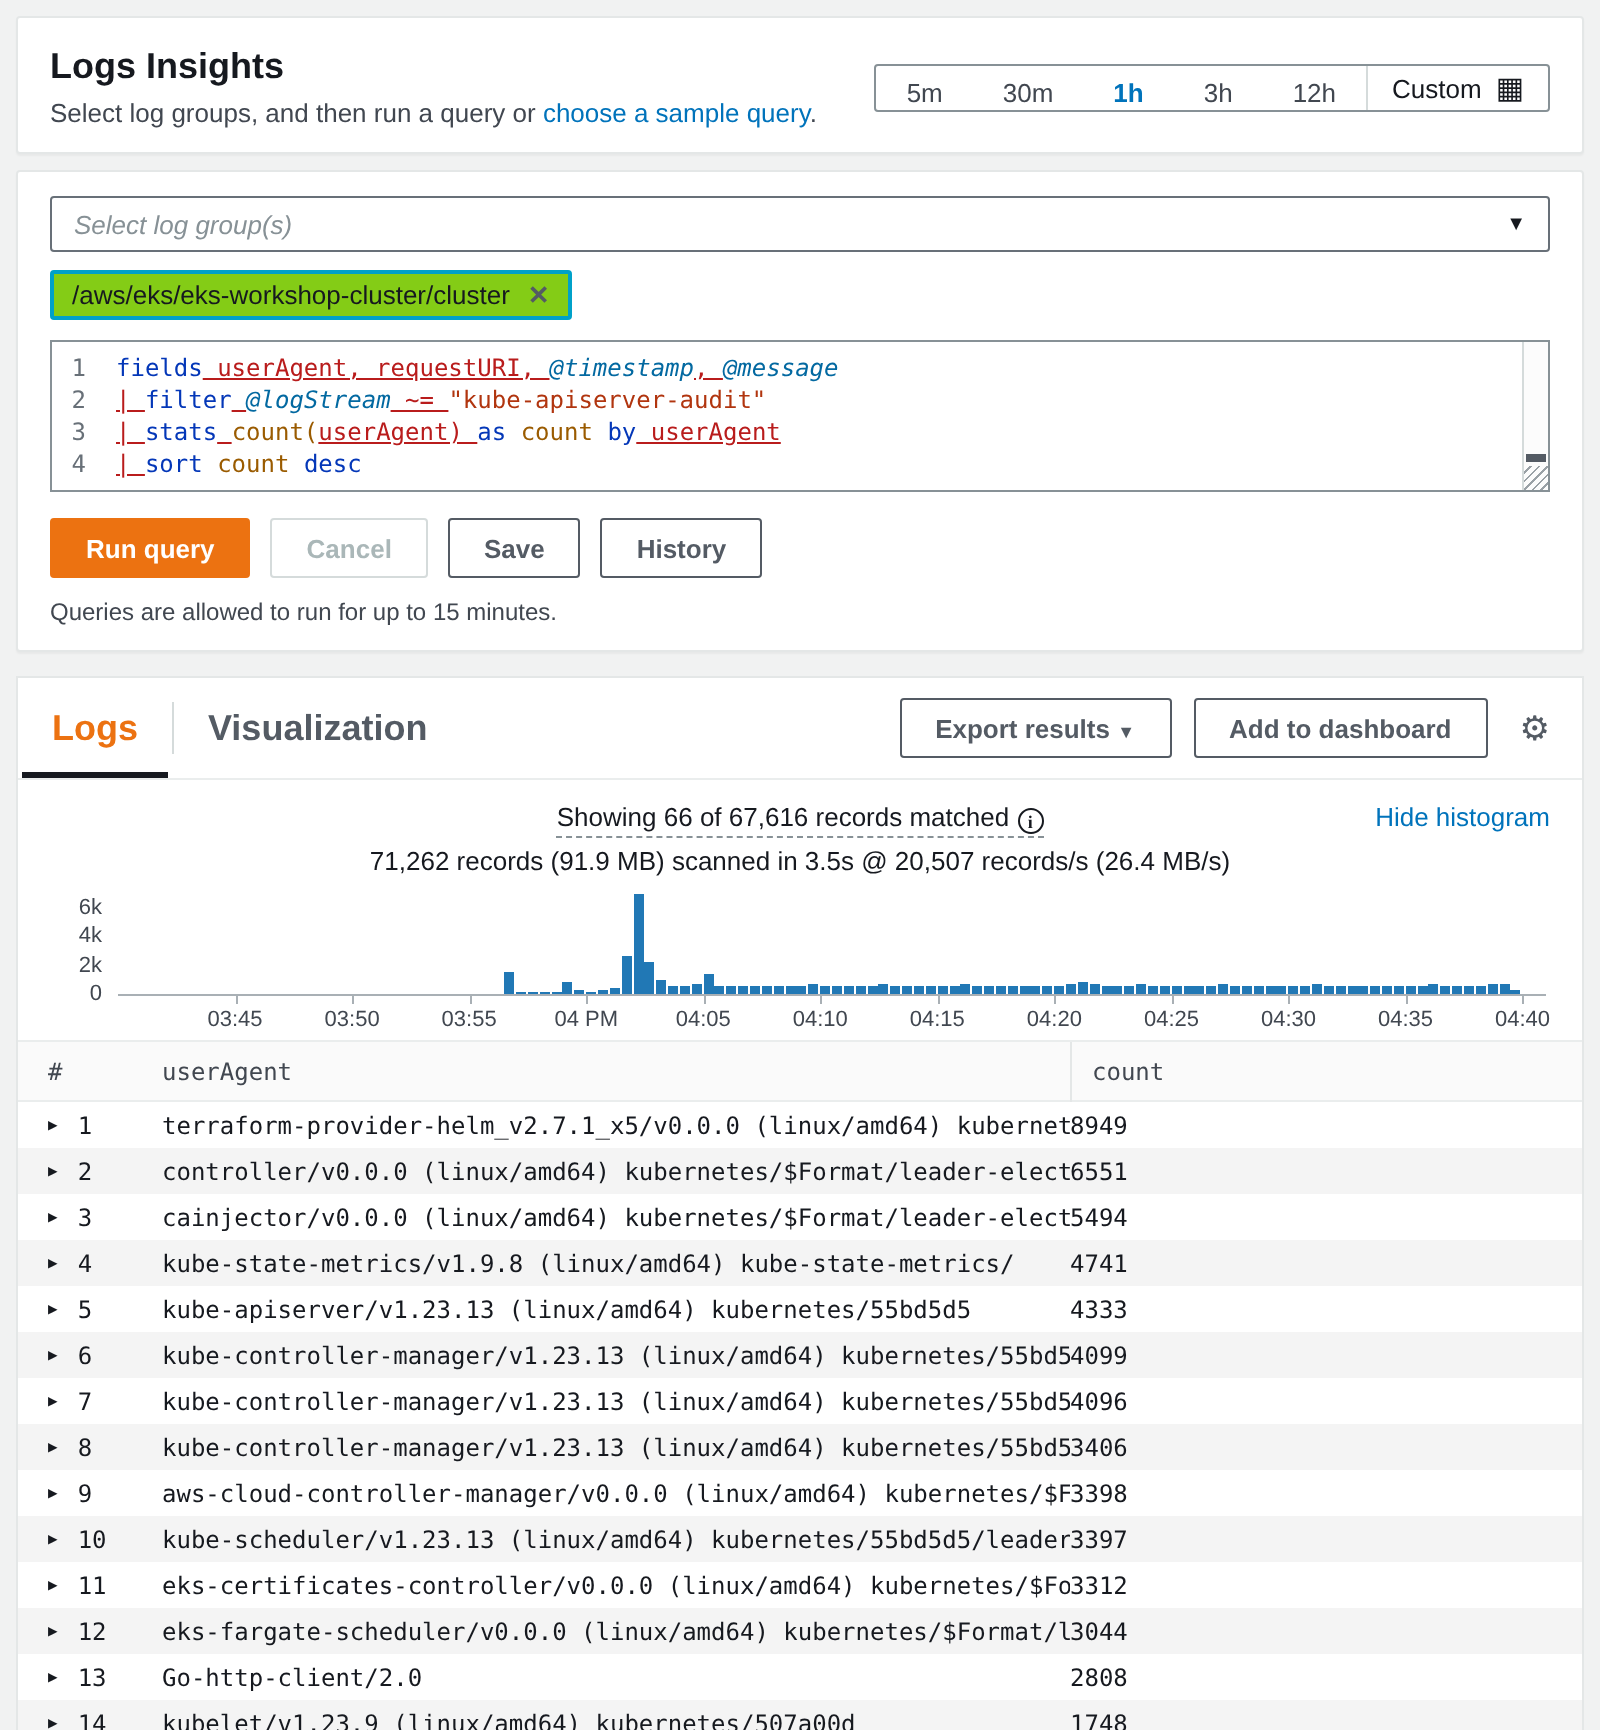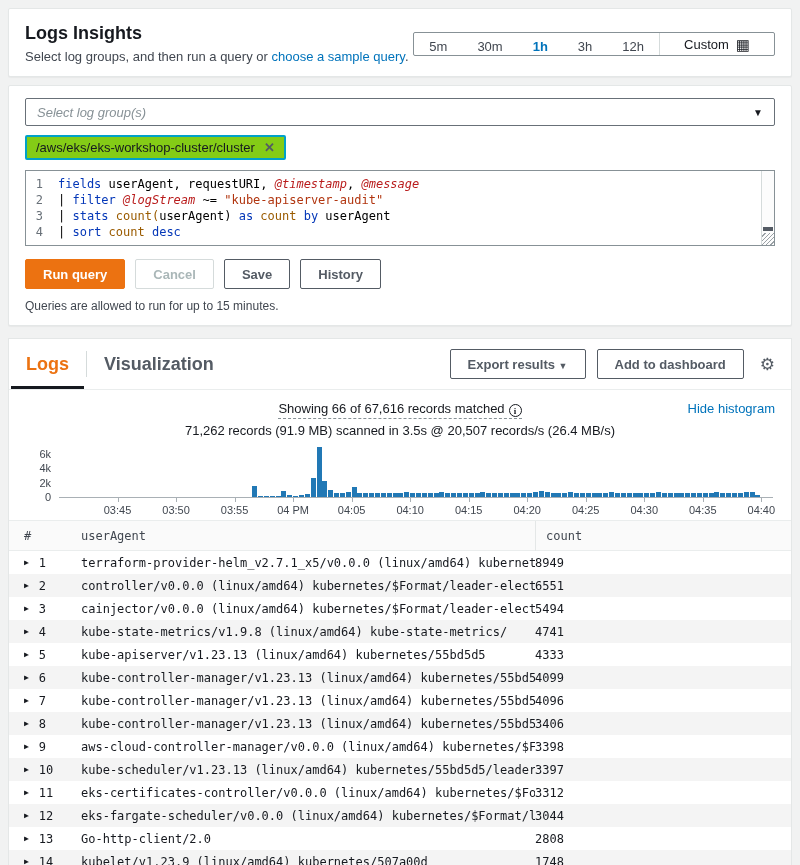--- a/index.html
+++ b/index.html
@@ -15,43 +15,43 @@
 
   
   .hdr { display:flex; justify-content:space-between; align-items:center; padding:13px 16px 12px; }
   .page-title { font-size:18px; font-weight:bold; line-height:22px; }
   .subtitle { font-size:13px; color:#414750; margin-top:5px; }
   .link { color:#0073bb; cursor:pointer; }
   .time-range { display:flex; align-items:stretch; border:1px solid #879196; border-radius:2px;
                 background:#fff; height:24px; margin-top:2px; }
   .tr-item { padding:0 15px; line-height:28px; color:#414750; cursor:pointer; }
   .tr-item.sel { color:#0073bb; font-weight:bold; }
-  .tr-custom { display:flex; align-items:center; gap:7px; padding:0 24px; border-left:1px solid #d5dbdb;
+  .tr-custom { display:flex; align-items:center; gap:7px; padding:0 12px; border-left:1px solid #d5dbdb;
                color:#16191f; cursor:pointer; }
   .cal-icon { font-size:15px; line-height:1; color:#16191f; }
 
   
   .qcard { padding:12px 16px 12px; }
   .select-box { display:flex; align-items:center; border:1px solid #687078; border-radius:2px;
                 height:28px; padding:0 11px; background:#fff; }
   .select-ph { font-style:italic; color:#879196; flex:1; }
   .dd-caret { font-size:10px; color:#16191f; }
   .chip { display:inline-flex; align-items:center; gap:9px; border:2px solid #00a1c9; border-radius:2px;
           background:#84cc16; padding:3px 9px; margin-top:9px; font-size:13px; }
   .chip-x { color:#545b64; font-weight:bold; font-size:13px; cursor:pointer; }
 
   .editor { position:relative; border:1px solid #879196; background:#fff; margin-top:10px;
             font-family:"DejaVu Sans Mono", monospace; font-size:12px; padding:5px 16px 5px 0; }
   .qline { display:flex; line-height:16px; white-space:pre; }
   .lnum { width:32px; text-align:right; padding-right:15px; color:#687078; flex:none; }
   .tok-kw { color:#0437b8; }
-  .tok-fld { color:#b91c1c; font-style:italic; }
+  .tok-fld { color:#0369a1; font-style:italic; }
   .tok-str { color:#b1350f; }
   .tok-fn { color:#9a5b00; }
-  .tok-pl { color:#000000; }
+  .tok-pl { color:#b91c1c;text-decoration:underline; }
   .vscroll { position:absolute; top:0; right:0; bottom:0; width:13px; border-left:1px solid #d5dbdb; background:#fcfcfc; }
   .vthumb { position:absolute; right:1px; left:1px; bottom:14px; height:4px; background:#545b64; }
   .grip { position:absolute; right:0; bottom:0; width:12px; height:12px;
           background:repeating-linear-gradient(135deg, transparent 0 2px, #9aa1a6 2px 3px); }
 
   .btn-row { display:flex; gap:10px; margin-top:13px; }
   .btn { height:30px; padding:0 17px; font-size:13px; font-weight:bold; border-radius:2px;
          background:#fff; cursor:pointer; font-family:"Liberation Sans", sans-serif; }
   .btn-primary { background:#ec7211; border:1px solid #ec7211; color:#fff; }
   .btn-disabled { border:1px solid #d5dbdb; color:#aab7b8; cursor:default; }

